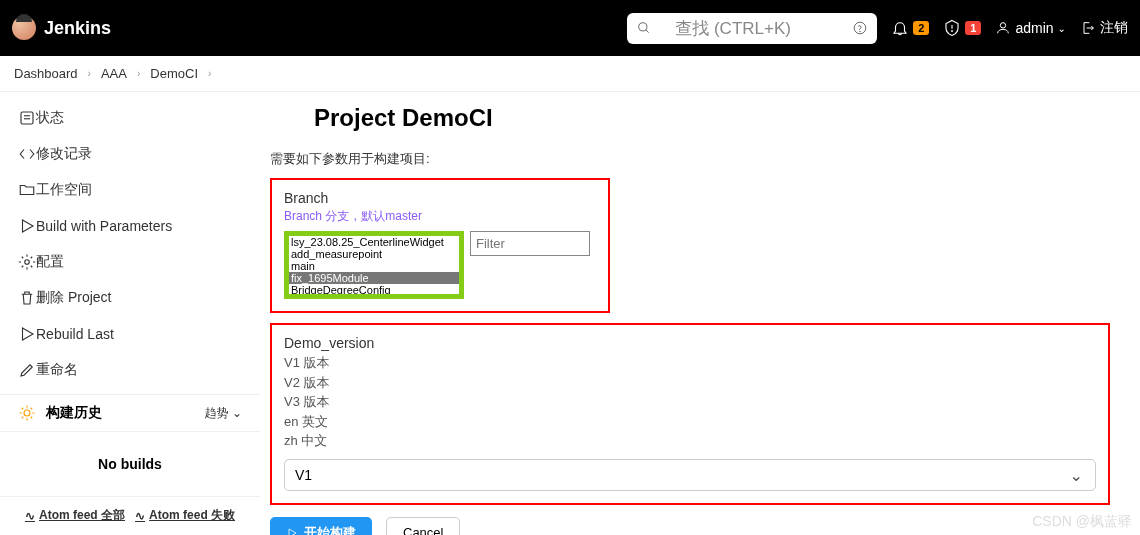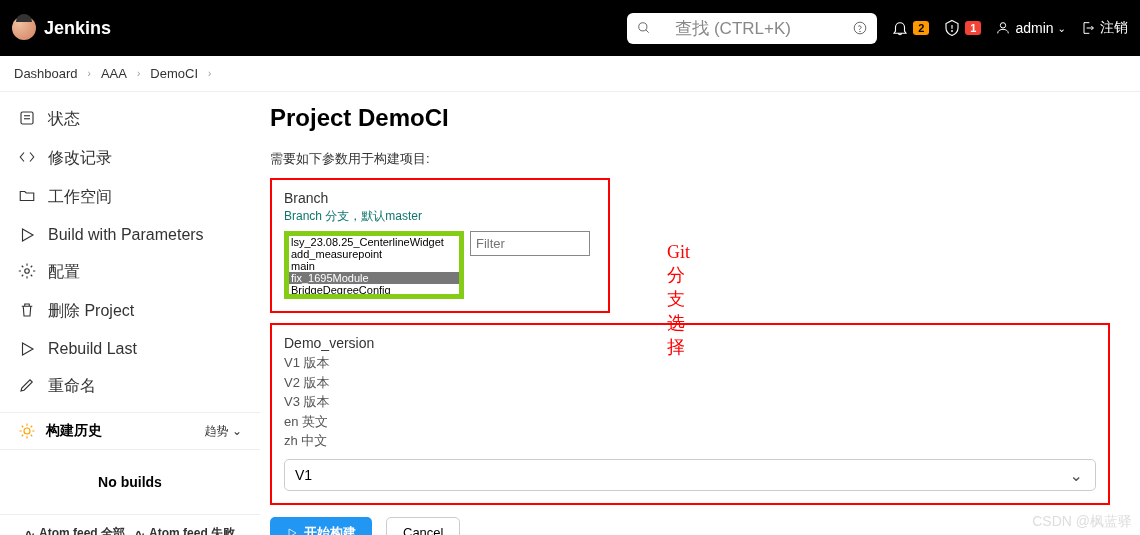--- a/index.html
+++ b/index.html
@@ -24,35 +24,35 @@
     .breadcrumbs { display: flex; align-items: center; padding: 10px 14px; font-size: 13px; gap: 10px; border-bottom: 1px solid #eee; }
     .breadcrumbs a { color: #333; text-decoration: none; cursor: pointer; }
     .bc-sep { color: #999; font-size: 10px; }
     
     
     .main-layout { display: flex; }
     .sidebar { width: 260px; padding: 8px 0; }
     .main-content { flex: 1; padding: 12px 6px 12px 10px; position: relative; }
     
     
-    .side-item { display: flex; gap: 12px; padding: 9px 18px; font-size: 16px; color: #333; cursor: pointer; }
+    .side-item { display: flex; align-items: center; padding: 9px 18px; font-size: 14px; color: #333; cursor: pointer; }
     .side-icon { width: 18px; height: 18px; display: flex; align-items: center; justify-content: center; }
     .build-history { display: flex; align-items: center; justify-content: space-between; padding: 9px 18px; border-top: 1px solid #eee; border-bottom: 1px solid #eee; margin-top: 6px; font-size: 14px; font-weight: bold; }
     .trend-link { font-size: 12px; font-weight: normal; color: #333; text-decoration: none; }
     .no-builds { text-align: center; padding: 24px 0; font-size: 14px; font-weight: bold; border-bottom: 1px solid #eee; }
     .feed-links { display: flex; justify-content: center; gap: 10px; padding: 10px 0; font-size: 12px; }
     .feed-links a { color: #333; text-decoration: underline; cursor: pointer; display: flex; align-items: center; gap: 4px; font-weight: bold; }
     
     
-    .page-title { font-size: 24px; font-weight: bold; margin-bottom: 18px; }
+    .page-title { font-size: 24px; font-weight: bold; margin-bottom: 18px; margin-left: 44px; }
     .params-desc { font-size: 13px; color: #333; margin-bottom: 10px; }
     
     .red-box { border: 2px solid red; padding: 10px 12px 12px; margin-bottom: 10px; position: relative; }
     .param-label { font-size: 14px; color: #333; margin-bottom: 2px; }
-    .param-desc { font-size: 12px; color: #0f766e; margin-bottom: 6px; }
+    .param-desc { font-size: 12px; color: #8b5cf6; margin-bottom: 6px; }
     
     .branch-controls { display: flex; gap: 6px; align-items: flex-start; }
     .branch-select { width: 180px; height: 68px; border: 5px solid #84cc16; font-family: monospace; font-size: 11px; overflow-y: scroll; background: #fff; }
     .branch-option { padding: 0 2px; white-space: nowrap; cursor: pointer; }
     .branch-option.selected { background: #777; color: #fff; }
     .branch-filter { width: 120px; border: 1px solid #888; padding: 4px 5px; font-size: 13px; }
     
     .annotation { position: absolute; font-family: SimSun, serif; font-size: 18px; color: red; }
     .ann1 { top: 62px; left: 395px; }
     
@@ -240,21 +240,20 @@
       <div class="branch-controls">
         <div class="branch-select">
           <div class="branch-option">lsy_23.08.25_CenterlineWidget</div>
           <div class="branch-option">add_measurepoint</div>
           <div class="branch-option">main</div>
           <div class="branch-option selected">fix_1695Module</div>
           <div class="branch-option">BridgeDegreeConfig</div>
         </div>
         <input class="branch-filter" placeholder="Filter" style="">
       </div>
-      <div class="annotation ann1">Git分支选择</div>
     </div>
 
     <div class="red-box" style="width:840px">
       <div class="param-label">Demo_version</div>
       <div class="demo-list">
         <div>V1 版本</div>
         <div>V2 版本</div>
         <div>V3 版本</div>
         <div>en 英文</div>
         <div>zh 中文</div>

